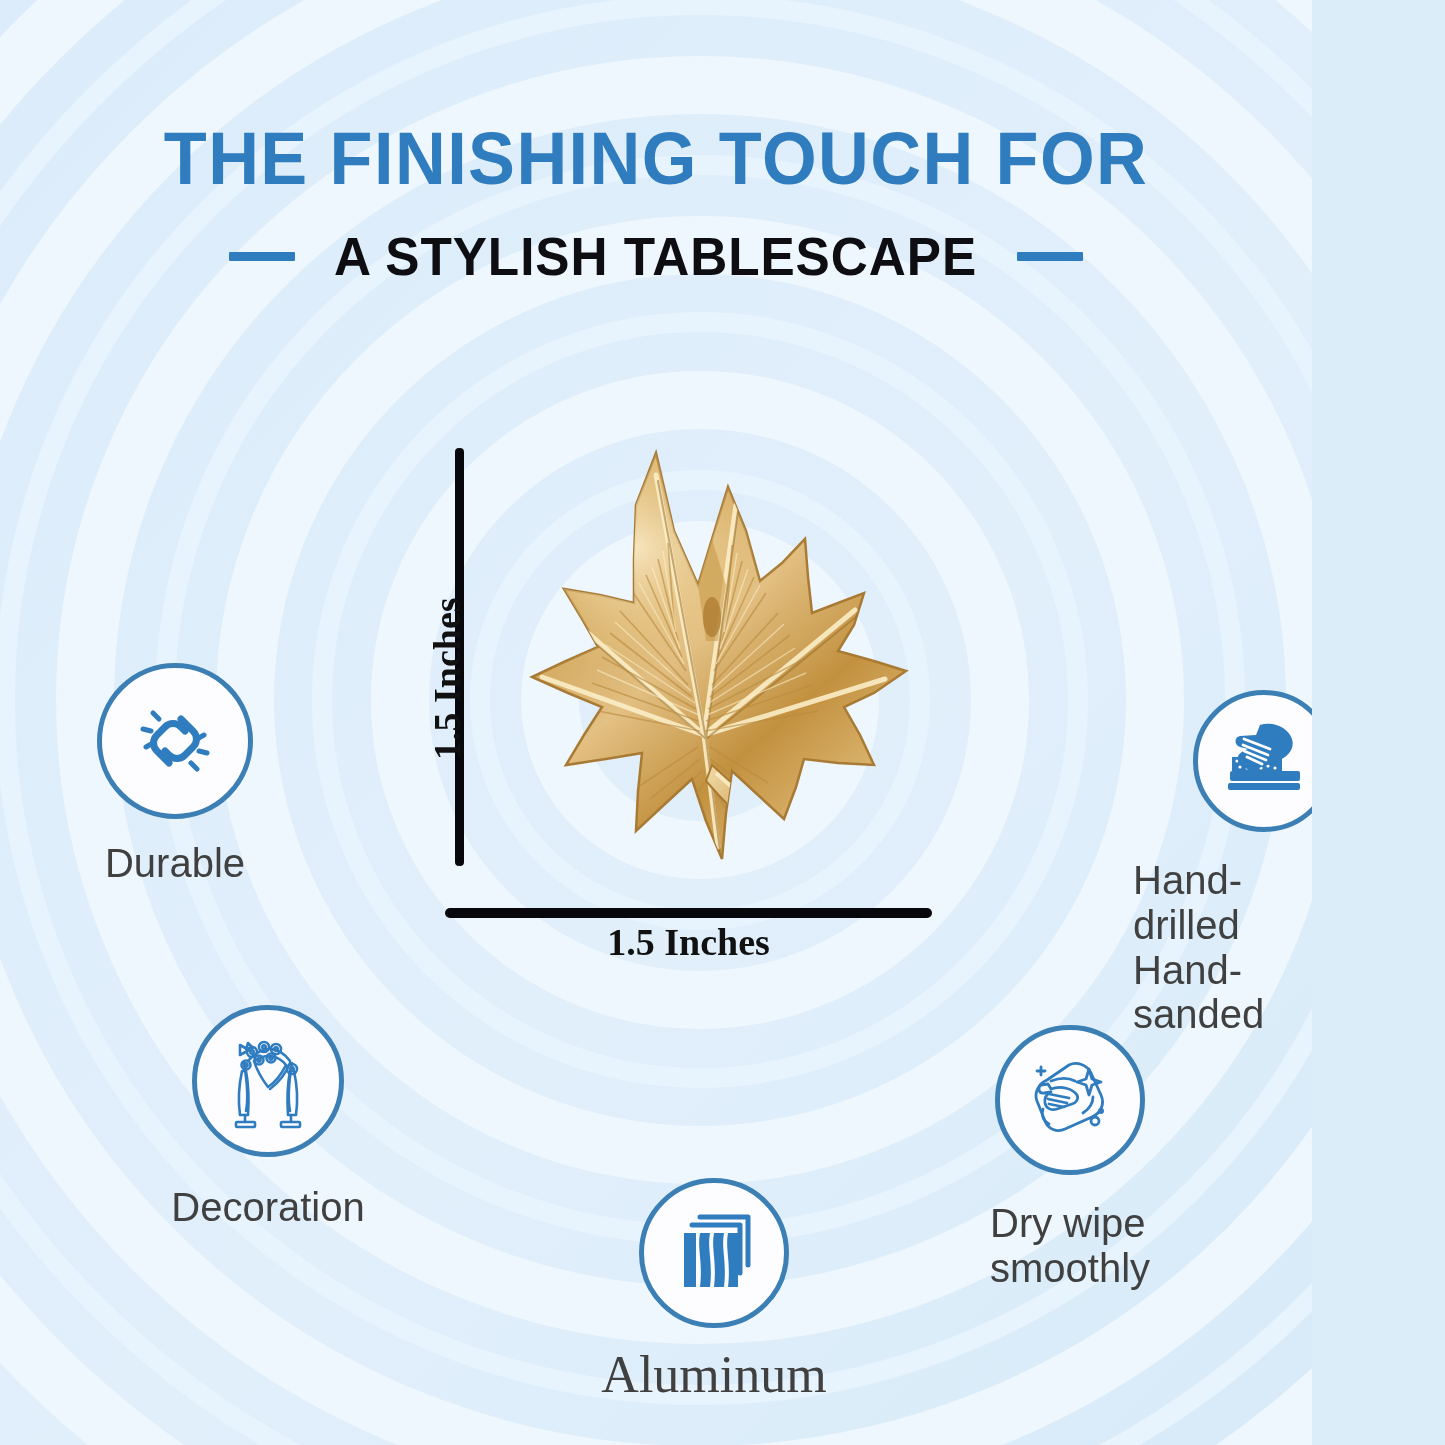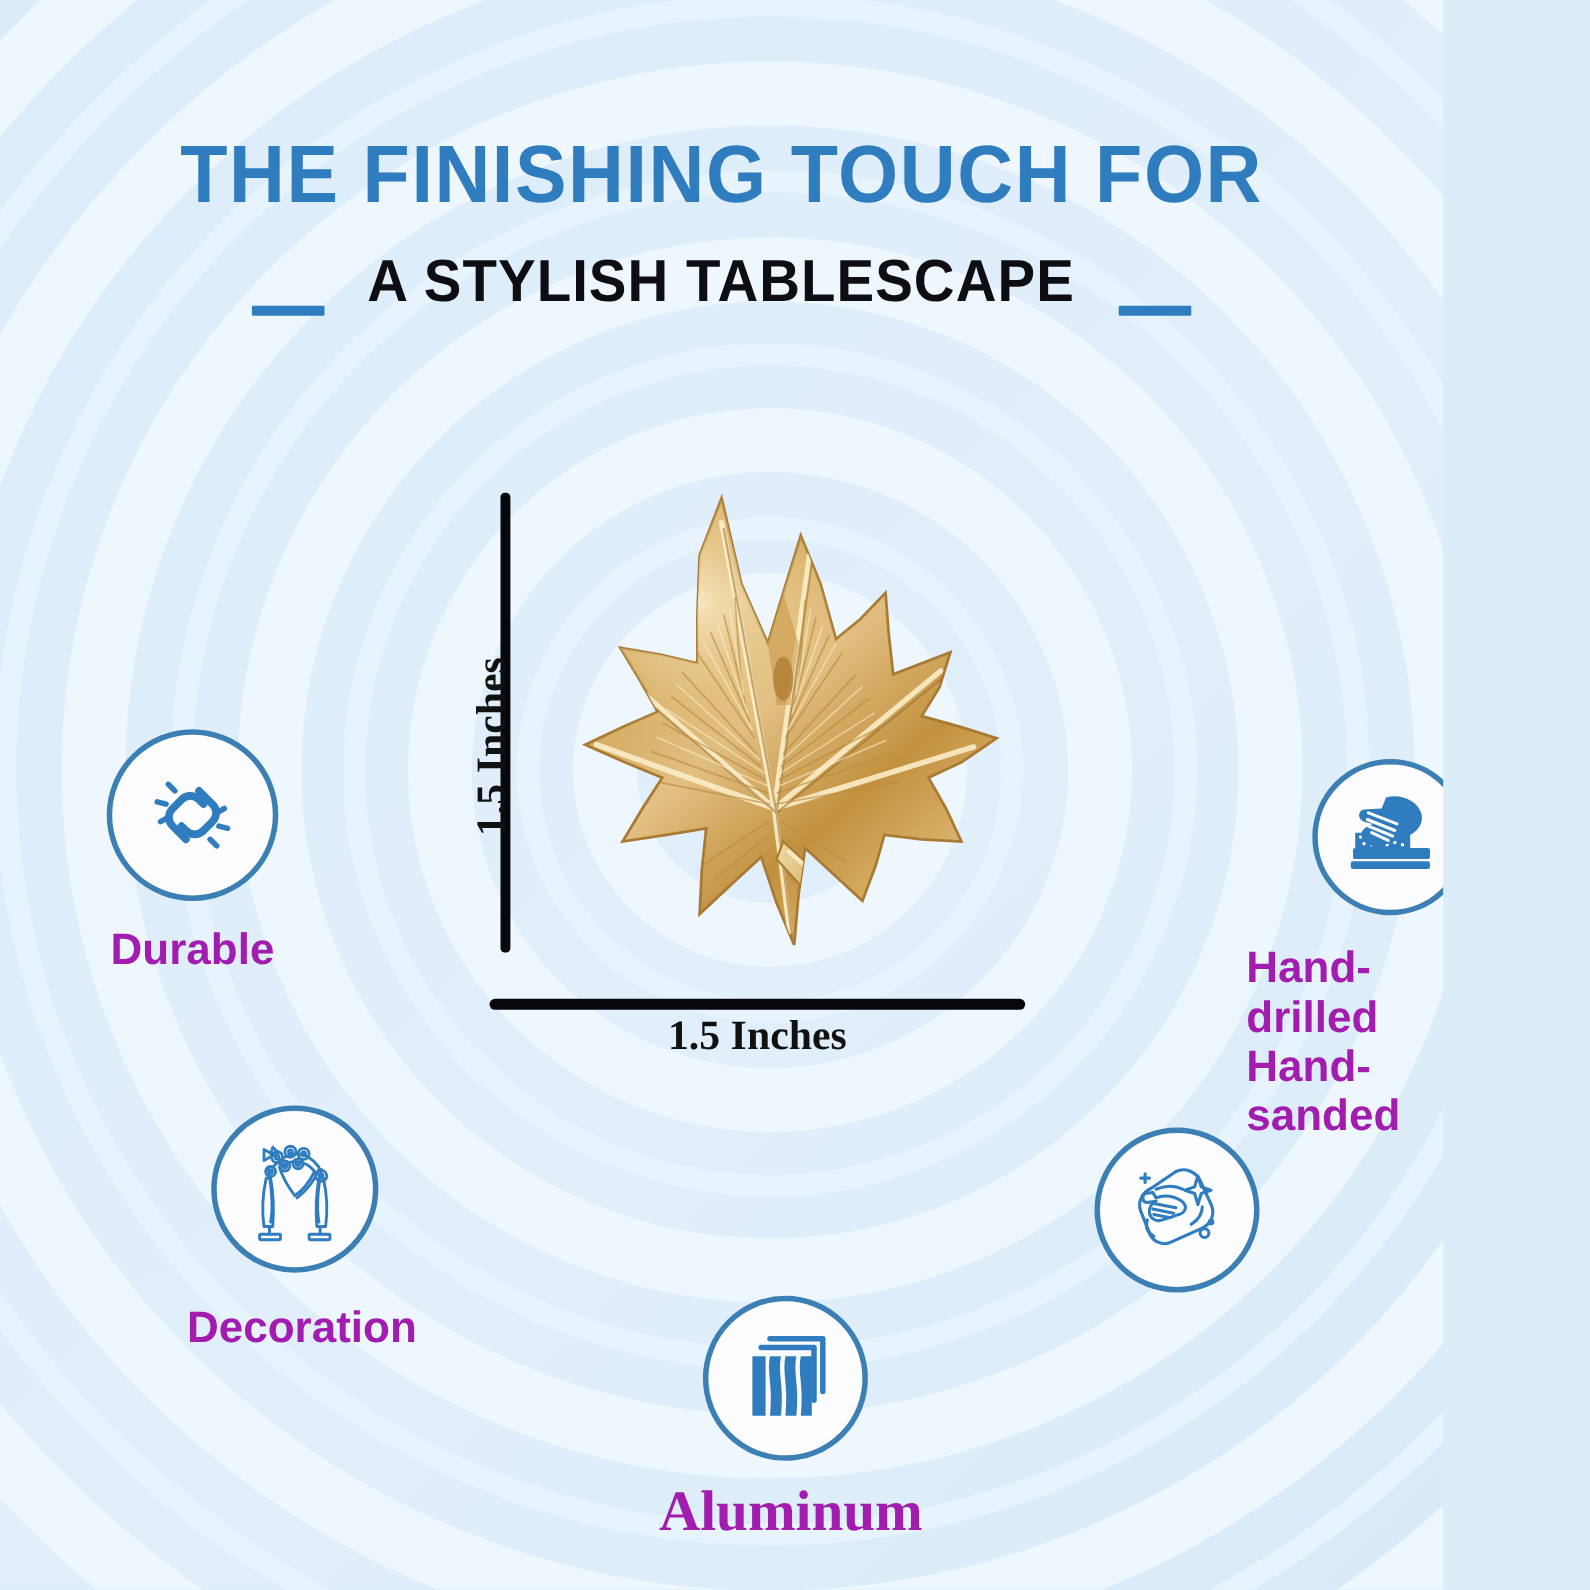--- a/index.html
+++ b/index.html
@@ -22,21 +22,21 @@
     font-weight:bold;
     font-size:74px;
     letter-spacing:1.5px;
     line-height:1;
     color:#2f7cbf;
     transform:scaleX(.95);
     white-space:nowrap;
   }
   .subrow{
     position:absolute;left:0;right:0;top:225px;
-    display:flex;align-items:flex-end;justify-content:center;gap:22px;
+    display:flex;align-items:center;justify-content:center;gap:22px;
     white-space:nowrap;
   }
   .subdash{width:66px;height:9px;background:#2f7cbf;border-radius:1px;}
   .subtitle{
     font-family:"Liberation Sans",sans-serif;
     font-weight:bold;font-size:54px;letter-spacing:1px;color:#0d0d12;
     transform:scaleX(.95);
   }
 
   
@@ -74,21 +74,21 @@
     border-radius:50%;
     background:#fdfdff;
     border:5px solid #3c7fb4;
     box-sizing:border-box;
     display:flex;align-items:center;justify-content:center;
     overflow:hidden;
   }
   .circle svg{display:block;}
   .flabel{
     font-family:"Liberation Sans",sans-serif;
-    font-weight:bold;color:#a21caf;
+    font-weight:normal;color:#404040;
     line-height:1.12;
     white-space:pre-line;
   }
   .flabel.serif{font-family:"Liberation Serif",serif;}
 
   
   #f-durable{left:97px;top:663px;}
   #f-durable .circle{width:156px;height:156px;}
   #f-durable .flabel{font-size:40px;text-align:center;width:156px;margin-top:22px;}
 
@@ -419,15 +419,17 @@
           <path d="M68 18 L71 28 L80 31 L71 34 L68 44 L65 34 L56 31 L65 28 Z"></path>
 
           <line x1="20" y1="16" x2="20" y2="24"></line>
           <line x1="16" y1="20" x2="24" y2="20"></line>
 
           <circle cx="74" cy="70" r="4"></circle>
           <circle cx="80" cy="60" r="1.6"></circle>
         </g>
       </svg>
     </div>
+    <div class="flabel">Dry wipe
+smoothly</div>
   </div>
 
 </div>
 
 </body></html>

